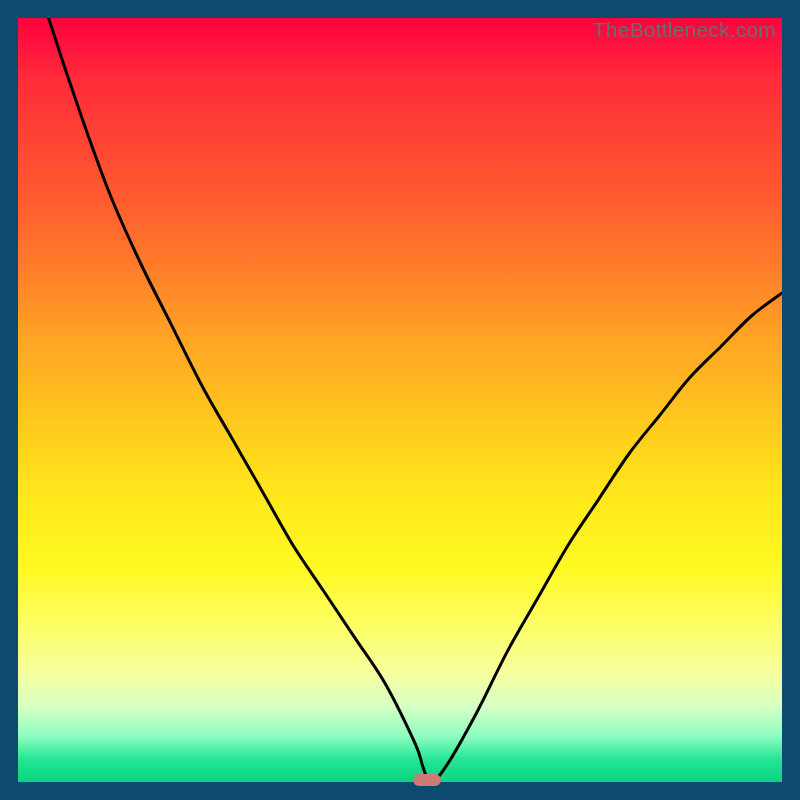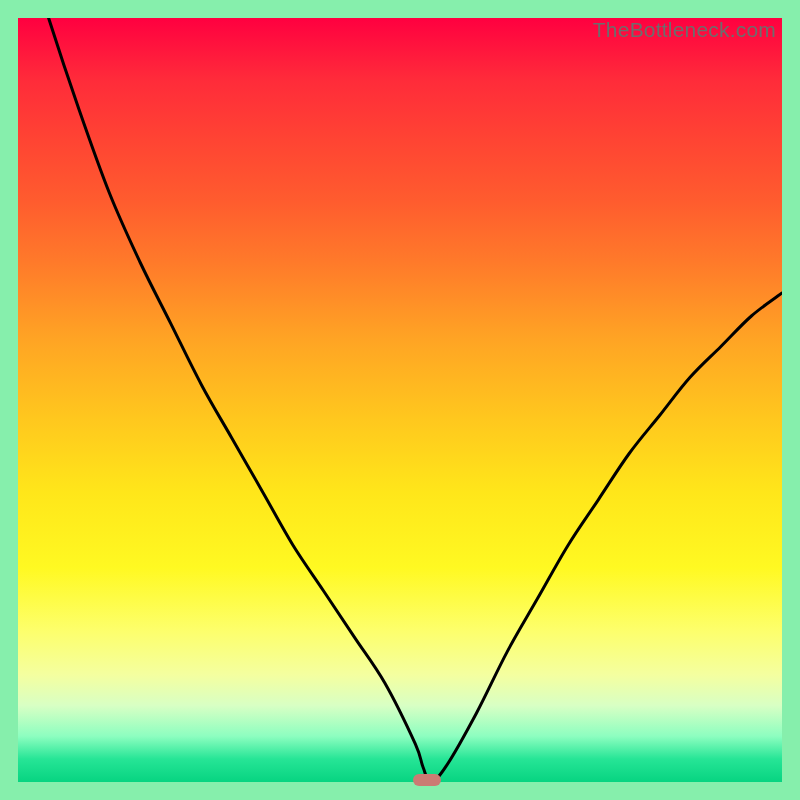--- a/index.html
+++ b/index.html
@@ -7,21 +7,21 @@
     padding: 0;
     width: 800px;
     height: 800px;
     background: #000000;
     font-family: Arial, Helvetica, sans-serif;
   }
   .stage {
     position: relative;
     width: 800px;
     height: 800px;
-    background: #86efac;
+    background: #0c4a6e;
   }
   .plot {
     position: absolute;
     left: 18px;
     top: 18px;
     width: 764px;
     height: 764px;
     background: linear-gradient(to bottom,
       #ff0040 0%,
       #ff2b3a 8%,

